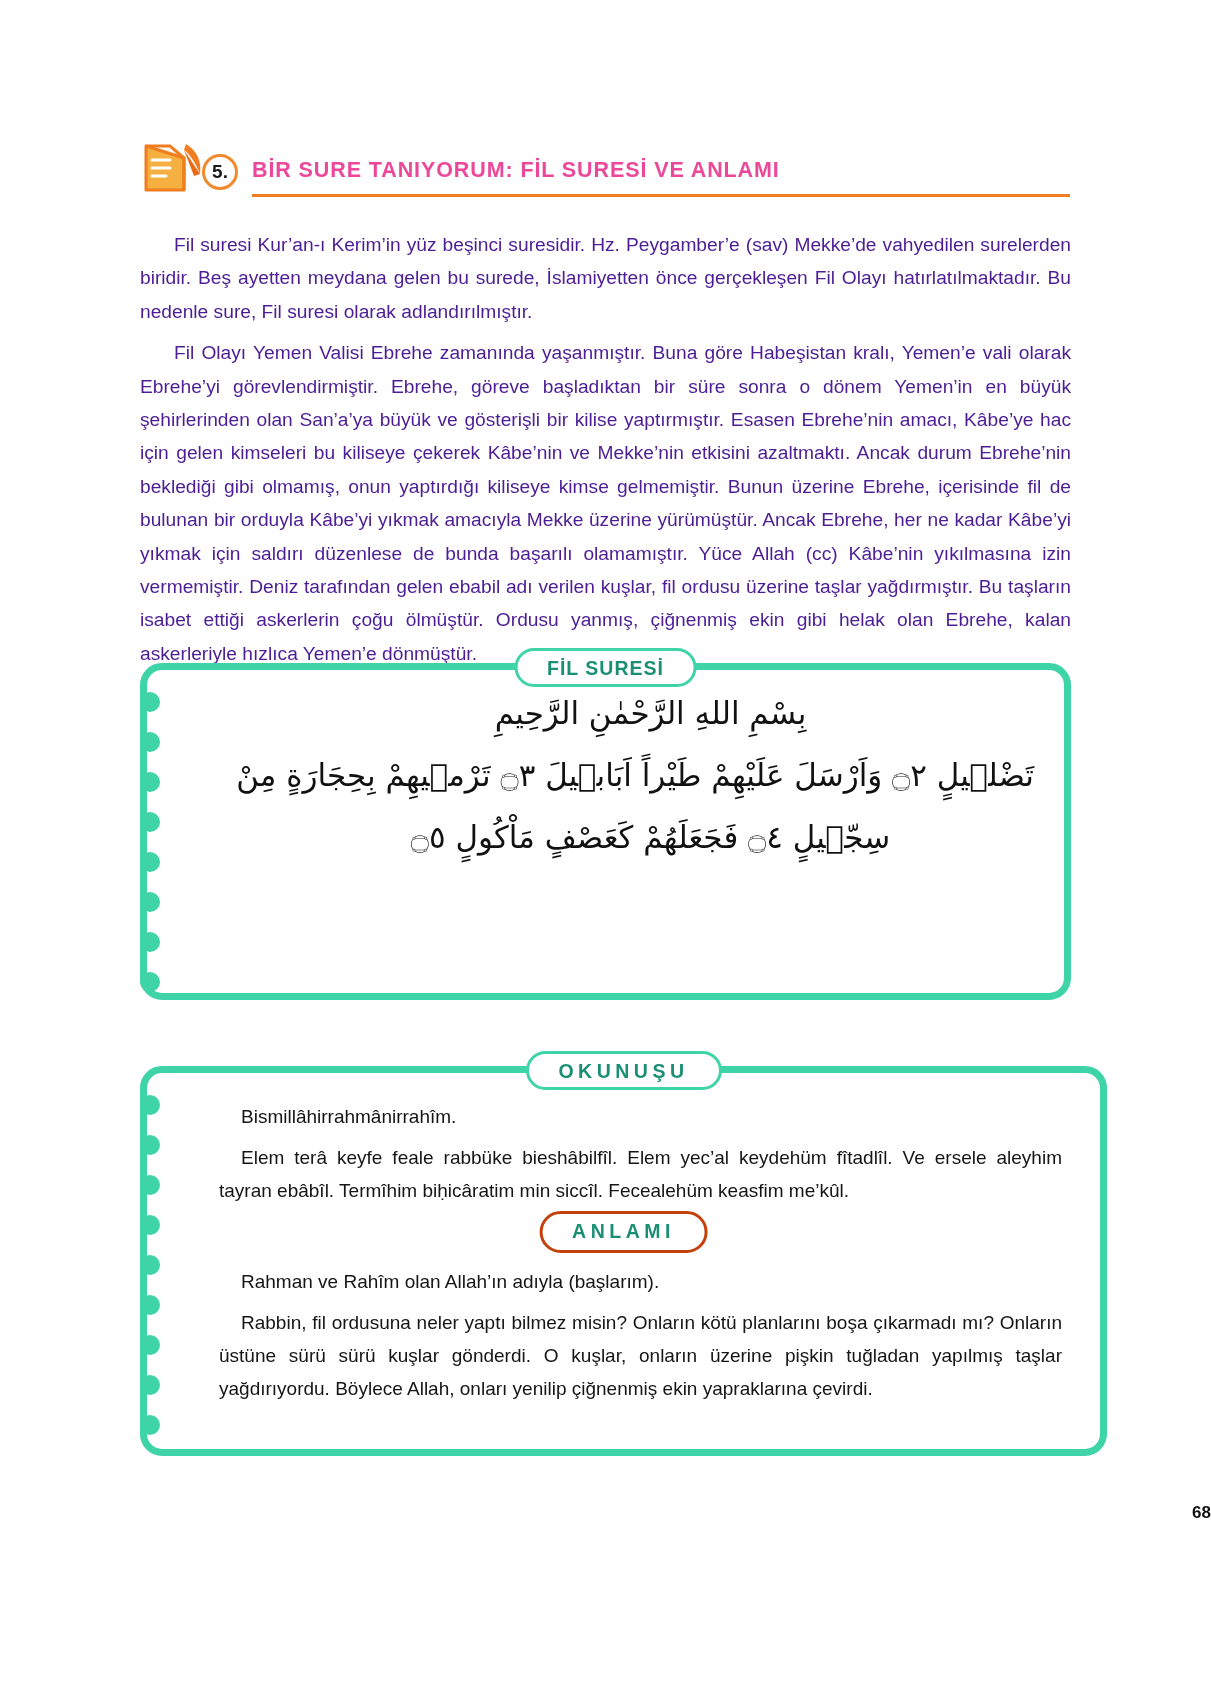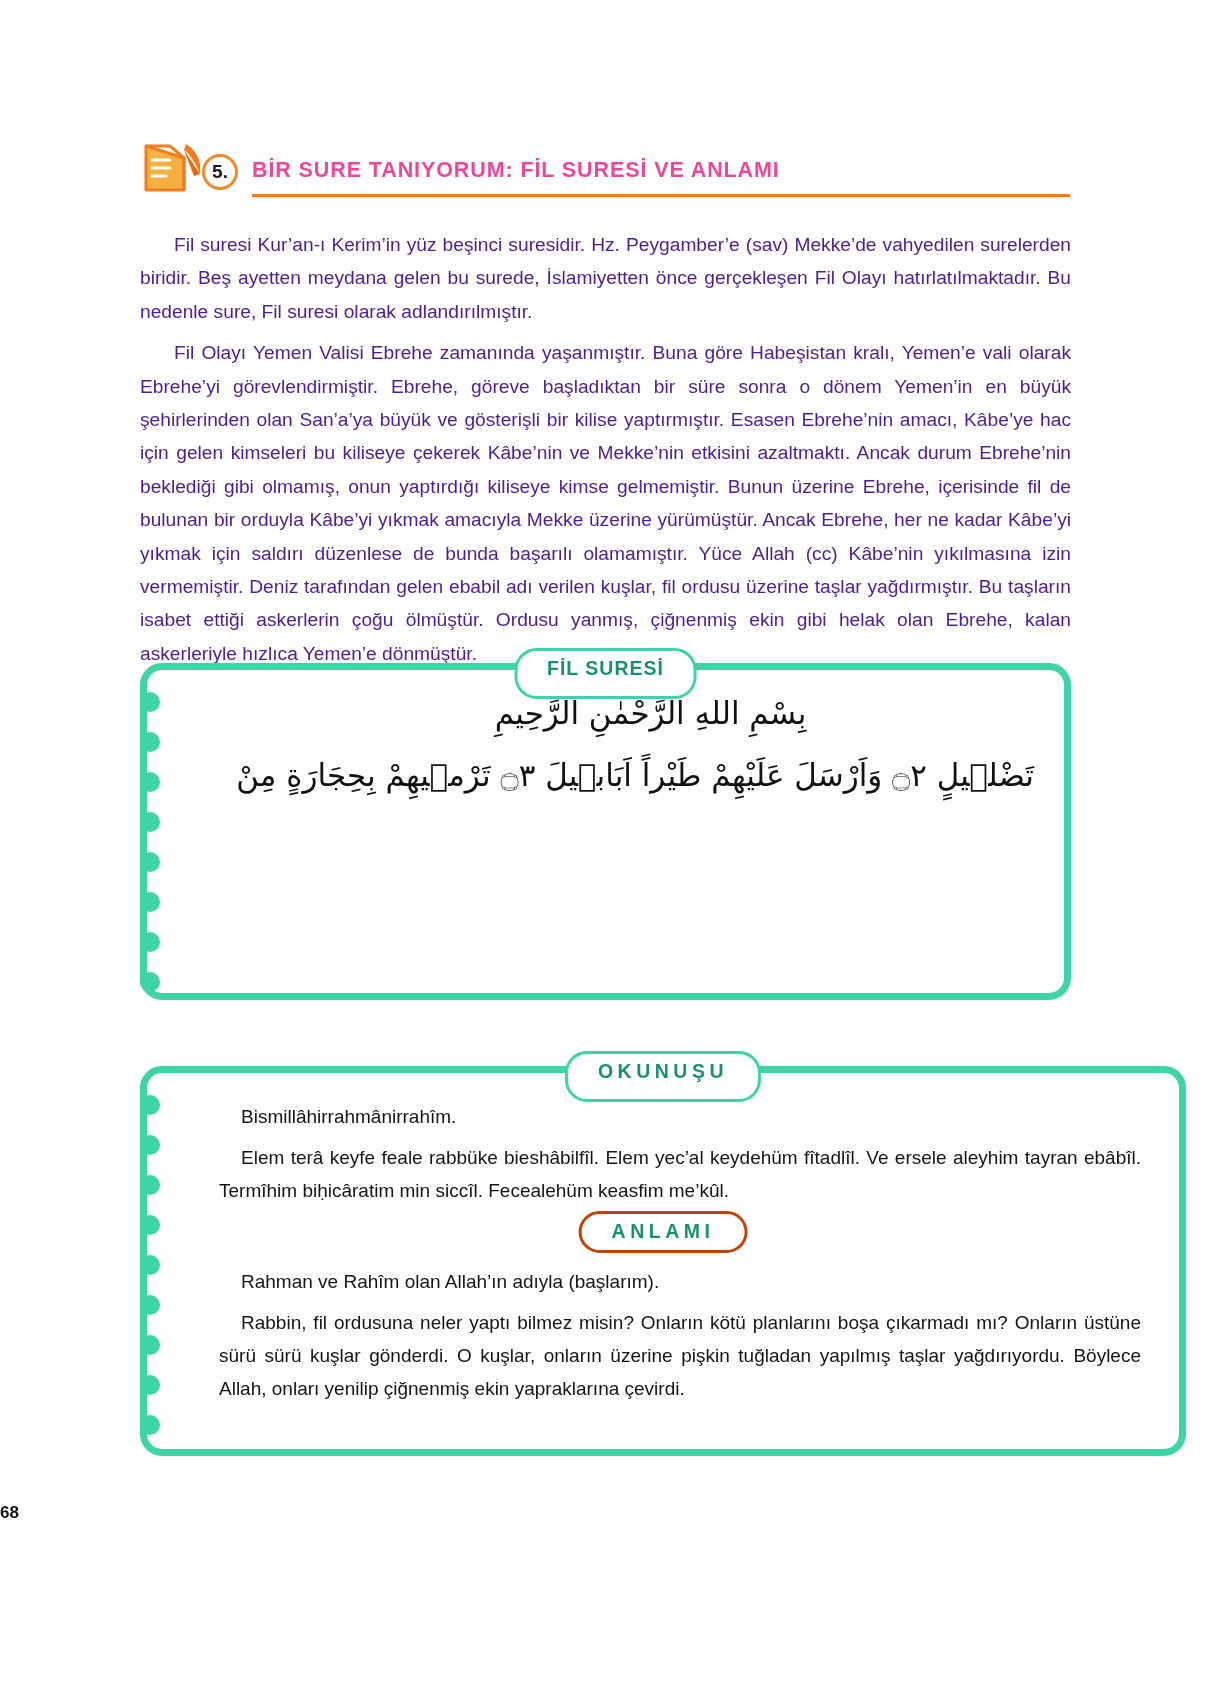--- a/index.html
+++ b/index.html
@@ -114,21 +114,21 @@
     border-radius: 50%;
   }
   .box-title {
     position: absolute;
     top: -22px;
     left: 50%;
     transform: translateX(-50%);
     background: #ffffff;
     border: 3px solid #3fd3a8;
     border-radius: 22px;
-    padding: 6px 30px 16px 30px;
+    padding: 6px 30px 4px 30px;
     font-size: 19.5px;
     font-weight: bold;
     color: #1a8f74;
     letter-spacing: 1px;
     white-space: nowrap;
   }
   .box-title.wide-space { letter-spacing: 4.5px; }
 
   
   #surah-box {
@@ -195,21 +195,21 @@
     white-space: nowrap;
   }
   .arabic .l1 { text-align: center; }
   .arabic .l2, .arabic .l3 { text-align: justify; text-align-last: justify; }
   .arabic .l4 { text-align: center; }
 
   
   #reading-box {
     left: 140px;
     top: 1066px;
-    width: 1046px;
+    width: 967px;
     height: 390px;
   }
   .rb-text {
     font-size: 19px;
     font-weight: normal;
     line-height: 33px;
     color: #151515;
     text-align: justify;
   }
   .rb-text p { margin: 0 0 8px 0; text-indent: 22px; }
@@ -240,21 +240,21 @@
     letter-spacing: 4.5px;
     white-space: nowrap;
   }
 
   
   .page-number {
     position: absolute;
     left: 0;
     right: 0;
     top: 1503px;
-    text-align: left;
+    text-align: right;
     font-size: 17px;
     font-weight: bold;
     color: #111;
   }
 </style>
 </head>
 <body>
 
 <div class="page">
 
@@ -288,20 +288,21 @@
       <div class="notch" style="top:206px"></div>
       <div class="notch" style="top:246px"></div>
       <div class="notch" style="top:286px"></div>
     </div>
     <div class="box-title">FİL SURESİ</div>
 
 
     <div class="arabic">
       <div class="line l1">بِسْمِ اللهِ الرَّحْمٰنِ الرَّحِيمِ</div>
       <div class="line l3">تَضْلٖيلٍ ۝٢ وَاَرْسَلَ عَلَيْهِمْ طَيْراً اَبَابٖيلَ ۝٣ تَرْمٖيهِمْ بِحِجَارَةٍ مِنْ</div>
+      <div class="line l4">سِجّٖيلٍ ۝٤ فَجَعَلَهُمْ كَعَصْفٍ مَاْكُولٍ ۝٥</div>
     </div>
   </div>
 
   <div class="green-box" id="reading-box">
     <div class="notches">
       <div class="notch" style="top:6px"></div>
       <div class="notch" style="top:46px"></div>
       <div class="notch" style="top:86px"></div>
       <div class="notch" style="top:126px"></div>
       <div class="notch" style="top:166px"></div>

